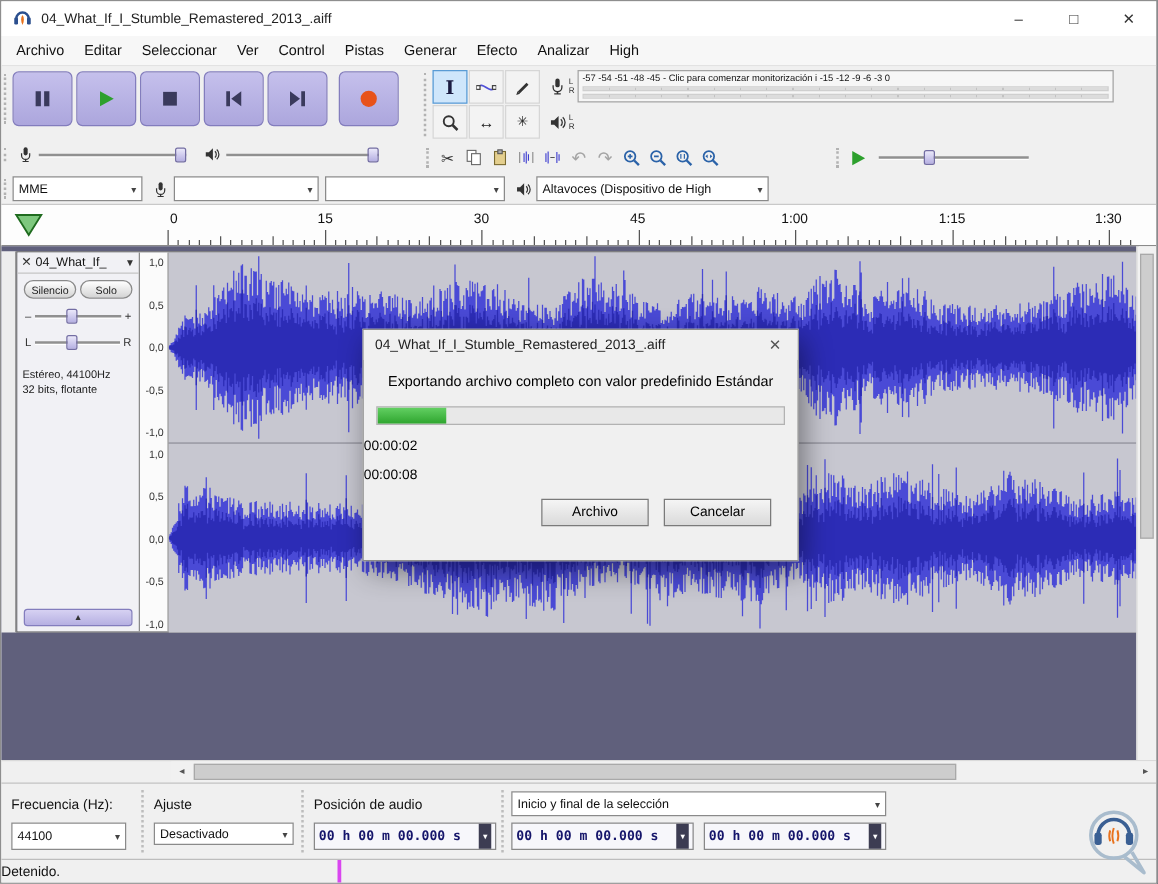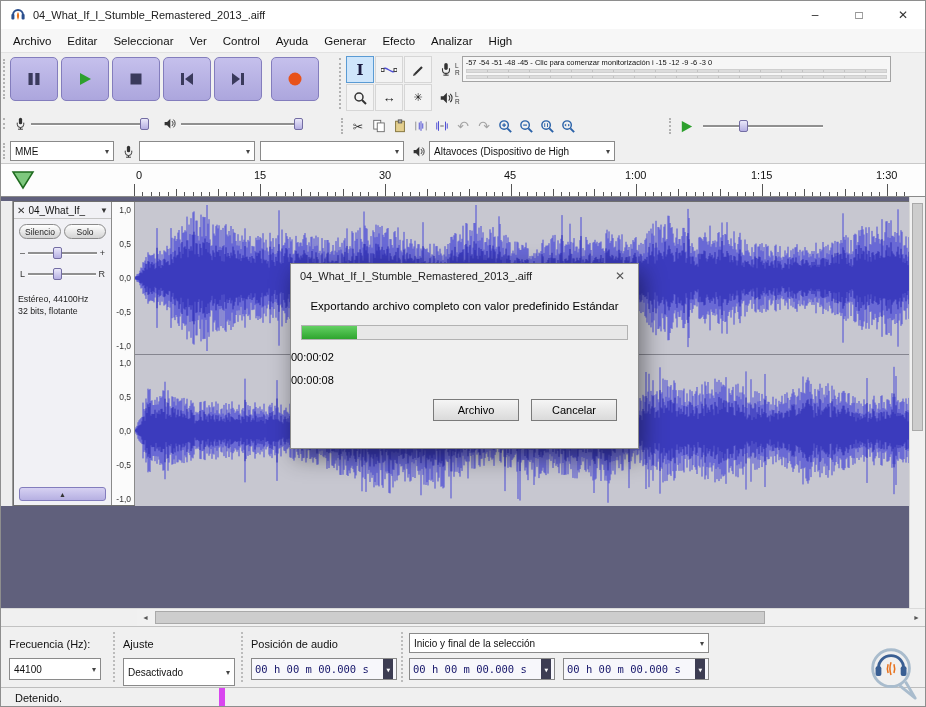--- a/index.html
+++ b/index.html
@@ -77,26 +77,26 @@
   .hsbrow{position:absolute;top:607px;left:0;right:0;height:18px;background:#f0f0f0;border-top:1px solid #dadada}
   .hsb{position:absolute;left:136px;right:0;top:0;height:100%;background:#f1f1f1}
   .hsb-arrow{position:absolute;top:0;width:17px;height:100%;display:flex;align-items:center;justify-content:center;font-size:7px;color:#555}
   .hsb-thumb{position:absolute;left:18px;width:610px;top:2px;bottom:2px;background:#cdcdcd;border:1px solid #a9a9a9}
 
   
   .selbar{position:absolute;top:625px;left:0;right:0;height:61px;background:#f0f0f0;border-top:1px solid #c2c2c2}
   .selbar .lbl{position:absolute;top:11px;font-size:11px;color:#111}
   .vgrip{position:absolute;top:5px;bottom:5px;border-left:2px dotted #bcbcbc}
   .timefield{position:absolute;display:inline-flex;align-items:center;height:22px;border:1px solid #888;background:#f7f7fb;
-             font-family:"DejaVu Sans Mono",monospace;font-size:10.5px;font-weight:normal;color:#15156a;padding:0 3px;white-space:nowrap}
+             font-family:"DejaVu Sans Mono",monospace;font-size:10.5px;font-weight:bold;color:#15156a;padding:0 3px;white-space:nowrap}
   .tcaret{margin-left:auto;background:#3c3c52;color:#fff;font-size:6px;align-self:stretch;display:flex;align-items:center;padding:0 3px}
 
   
   .statusbar{position:absolute;top:686px;left:0;right:0;height:20px;background:#f0f0f0;border-top:1px solid #bdbdbd;display:flex;align-items:center;font-size:11px}
-  .status-left{width:224px;height:100%;display:flex;align-items:center;padding-left:14px;border-right:6px solid #d946ef}
+  .status-left{width:272px;height:100%;display:flex;align-items:center;padding-left:0;border-right:3px solid #d946ef}
   .status-center{padding-left:10px;font-weight:bold;color:#000}
 
   
   .dialog{position:absolute;left:289px;top:262px;width:349px;height:186px;background:#f0f0f0;border:1px solid #8b8b8b;
           box-shadow:4px 8px 22px rgba(0,0,0,.45);z-index:20}
   .dlg-title{height:24px;display:flex;align-items:center;padding:0 9px;font-size:11px;color:#222;background:#f0f0f0}
   .dlg-close{margin-left:auto;color:#555;font-size:12px;padding:0 4px}
   .dlg-msg{text-align:center;font-size:11.5px;margin-top:12px;padding:0 8px;color:#000}
   .dlg-progress{margin:13px 10px 0;height:15px;border:1px solid #b2b2b2;background:#e8e8e8;position:relative;overflow:hidden}
   .dlg-fill{height:100%;background:linear-gradient(#63d063,#2ea52e)}
@@ -127,21 +127,21 @@
       <div class="wctrl">✕</div>
     </div>
   </div>
 
   <div class="menubar">
     <div class="menu-item">Archivo</div>
     <div class="menu-item">Editar</div>
     <div class="menu-item">Seleccionar</div>
     <div class="menu-item">Ver</div>
     <div class="menu-item">Control</div>
-    <div class="menu-item">Ayuda</div>
+    <div class="menu-item">Pistas</div>
     <div class="menu-item">Generar</div>
     <div class="menu-item">Efecto</div>
     <div class="menu-item">Analizar</div>
     <div class="menu-item">High</div>
   </div>
 
   <div class="toolzone">
 
     <div class="tgroup" style="left:2px;top:4px">
       <div class="grip"></div>
@@ -586,21 +586,21 @@
     <span class="lbl" style="left:250px">Posición de audio</span>
     <div class="vgrip" style="left:112px"></div>
     <div class="vgrip" style="left:240px"></div>
     <div class="vgrip" style="left:400px"></div>
 
     <div class="combo" style="position:absolute;left:8px;top:31px;width:92px;height:22px">
       <span>44100</span>
       <span class="caret">▾</span>
       </div>
 
-    <div class="combo" style="position:absolute;left:122px;top:31px;width:112px;height:28px">
+    <div class="combo" style="position:absolute;left:122px;top:31px;width:112px;height:18px">
       <span>Desactivado</span>
       <span class="caret">▾</span>
       </div>
 
     <div class="timefield" style="left:250px;top:31px;width:146px">
       <span>00 h 00 m 00.000 s</span>
       <span class="tcaret">▼</span>
       </div>
 
     <div class="combo" style="position:absolute;left:408px;top:6px;width:300px;height:20px">

